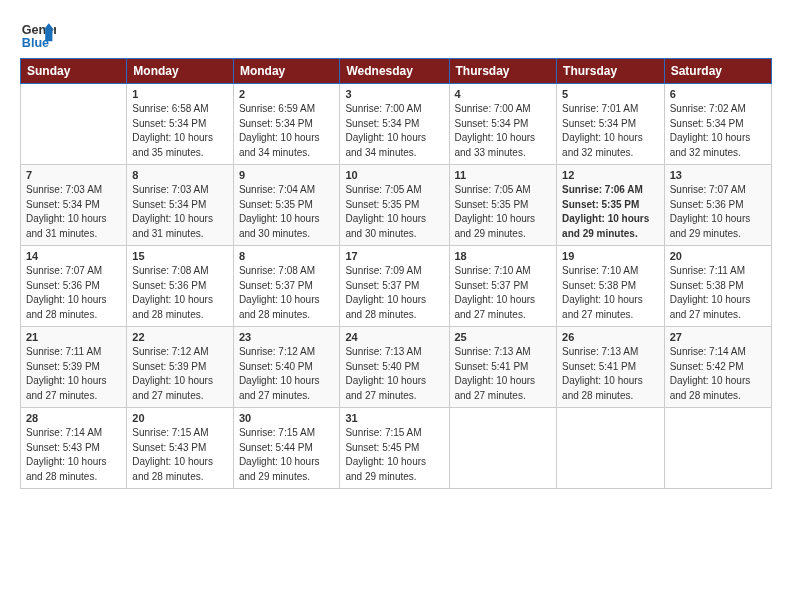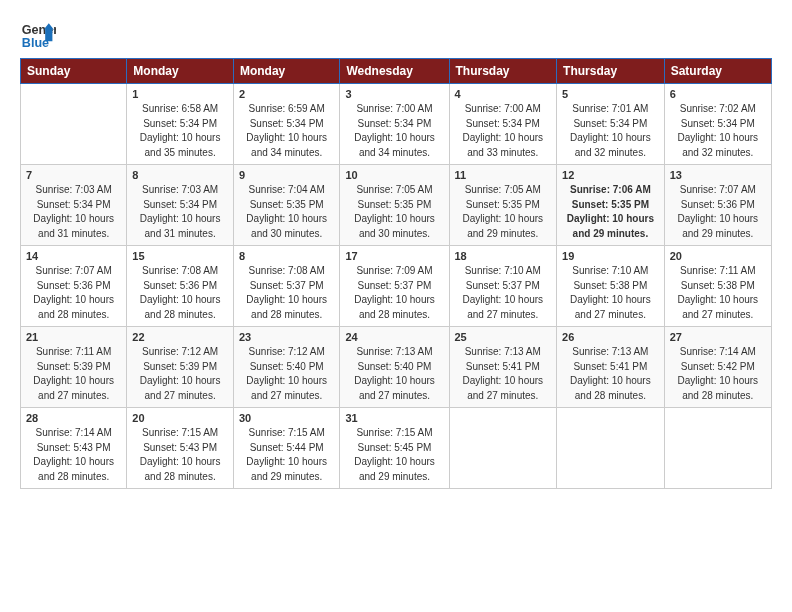--- a/index.html
+++ b/index.html
@@ -74,21 +74,20 @@
     .day-num {
       font-weight: bold;
       font-size: 11px;
       color: #333;
       margin-bottom: 2px;
     }
     .day-info {
       color: #333;
       font-size: 10px;
       line-height: 1.45;
-      text-align: center;
     }
     .empty-cell {
       background: #fff !important;
     }
   </style>
 </head>
 <body>
 
 <div class="page">
   <div class="header-area">

